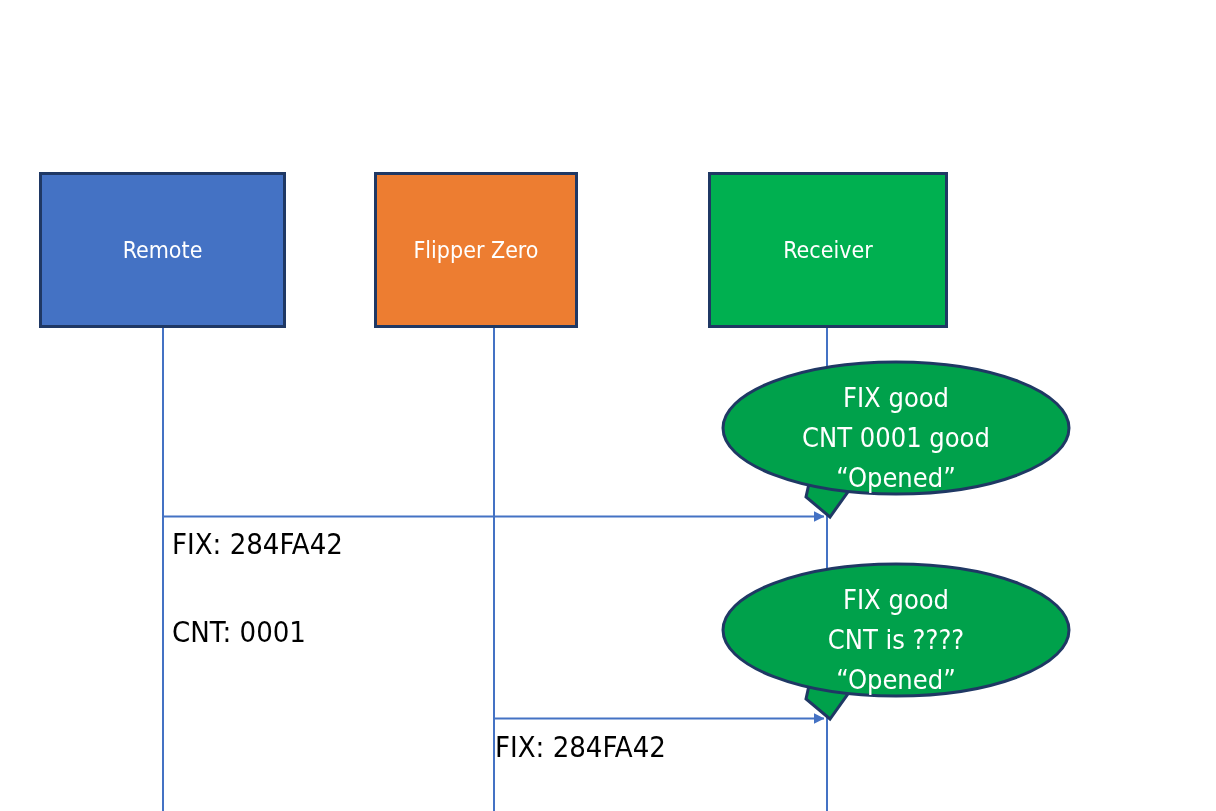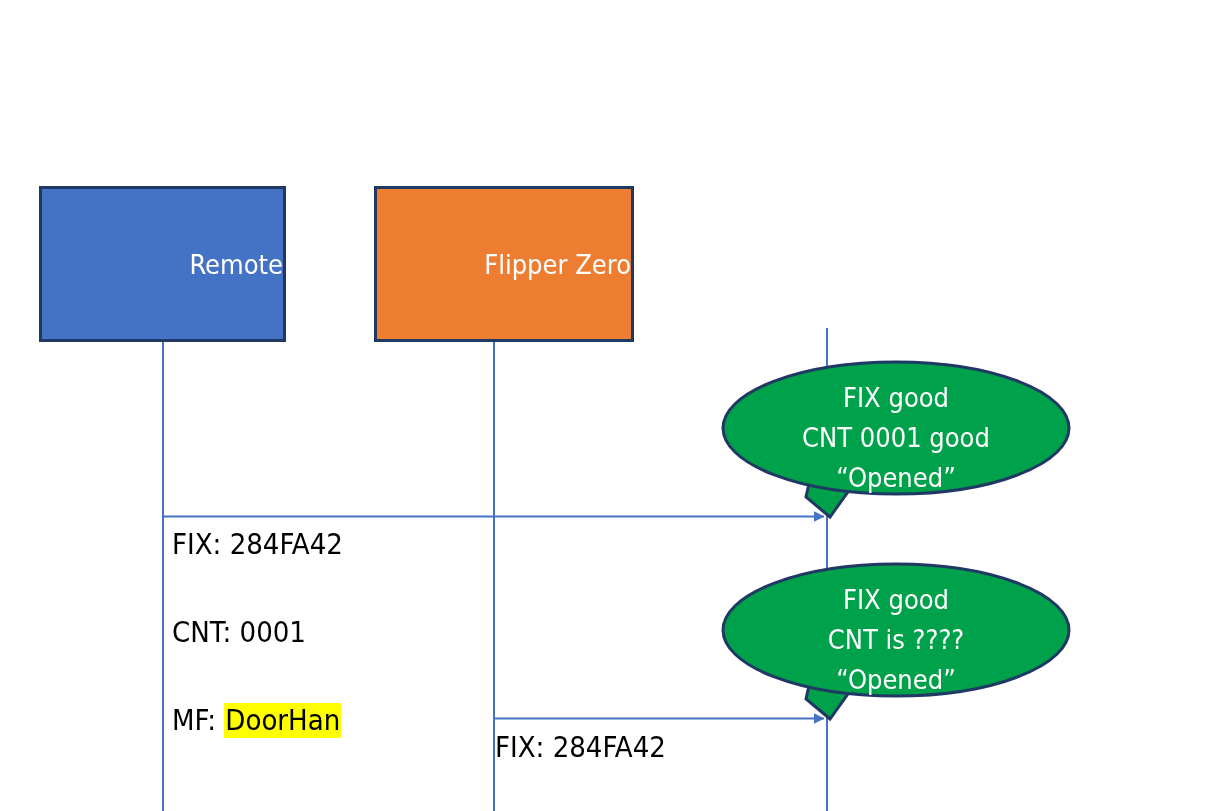--- a/index.html
+++ b/index.html
@@ -36,29 +36,28 @@
     letter-spacing: 0px;
   }
 
   
   .actor-box {
     position: absolute;
     box-sizing: border-box;
     border: 3px solid #1f3864;
     display: flex;
     align-items: center;
-    justify-content: flex-end;
+    justify-content: center;
     color: #ffffff;
-    font-size: 27px;
+    font-size: 23px;
     font-weight: 400;
     font-family: "DejaVu Sans Condensed", "Liberation Sans", sans-serif;
-    margin-top: 14px;
   }
   #actor-remote  { left: 39px;  top: 172px; width: 247px; height: 156px; background: #4472c4; }
-  #actor-flipper { left: 374px; top: 172px; width: 260px; height: 156px; background: #ed7d31; }
+  #actor-flipper { left: 374px; top: 172px; width: 204px; height: 156px; background: #ed7d31; }
   #actor-receiver{ left: 708px; top: 172px; width: 240px; height: 156px; background: #00b050; }
 
   
   .lifeline {
     position: absolute;
     width: 2px;
     background: #4472c4;
     top: 328px;
     height: 483px;
   }
@@ -140,20 +139,23 @@
   <div class="lifeline" id="lifeline-remote"></div>
   <div class="lifeline" id="lifeline-flipper"></div>
   <div class="lifeline" id="lifeline-receiver"></div>
 
   <div class="actor-box" id="actor-remote">
     <span>Remote</span>
   </div>
   <div class="actor-box" id="actor-flipper">
     <span>Flipper Zero</span>
   </div>
+  <div class="actor-box" id="actor-receiver">
+    <span>Receiver</span>
+  </div>
 
   <svg id="arrow-layer" viewBox="0 0 1216 811" width="1216" height="811">
     <defs>
       <marker id="ah" viewBox="0 0 10 10" refX="9.6" refY="5" markerWidth="5.2" markerHeight="5.2" orient="auto-start-reverse">
         <path d="M 0 0 L 10 5 L 0 10 z" fill="#4472c4"></path>
       </marker>
     </defs>
 
     <g>
       <path d="M 812 470 L 806 497 L 830 517 L 850 489 Z" fill="#00a14b" stroke="#1f3864" stroke-width="3"></path>
@@ -186,23 +188,20 @@
     </div>
   </div>
 
   <div class="msg-block" id="msg-1">
     <div class="msg-line">
       <span>FIX: </span><span>284FA42</span>
     </div>
     <div class="msg-line">
       <span>CNT: </span><span>0001</span>
     </div>
-    <div class="msg-line">
-      <span>MF: </span><span class="hl squiggle">DoorHan</span>
-    </div>
   </div>
 
   <div class="msg-block" id="msg-2">
     <div class="msg-line">
       <span>FIX: </span><span>284FA42</span>
     </div>
   </div>
 
 </div>
 

